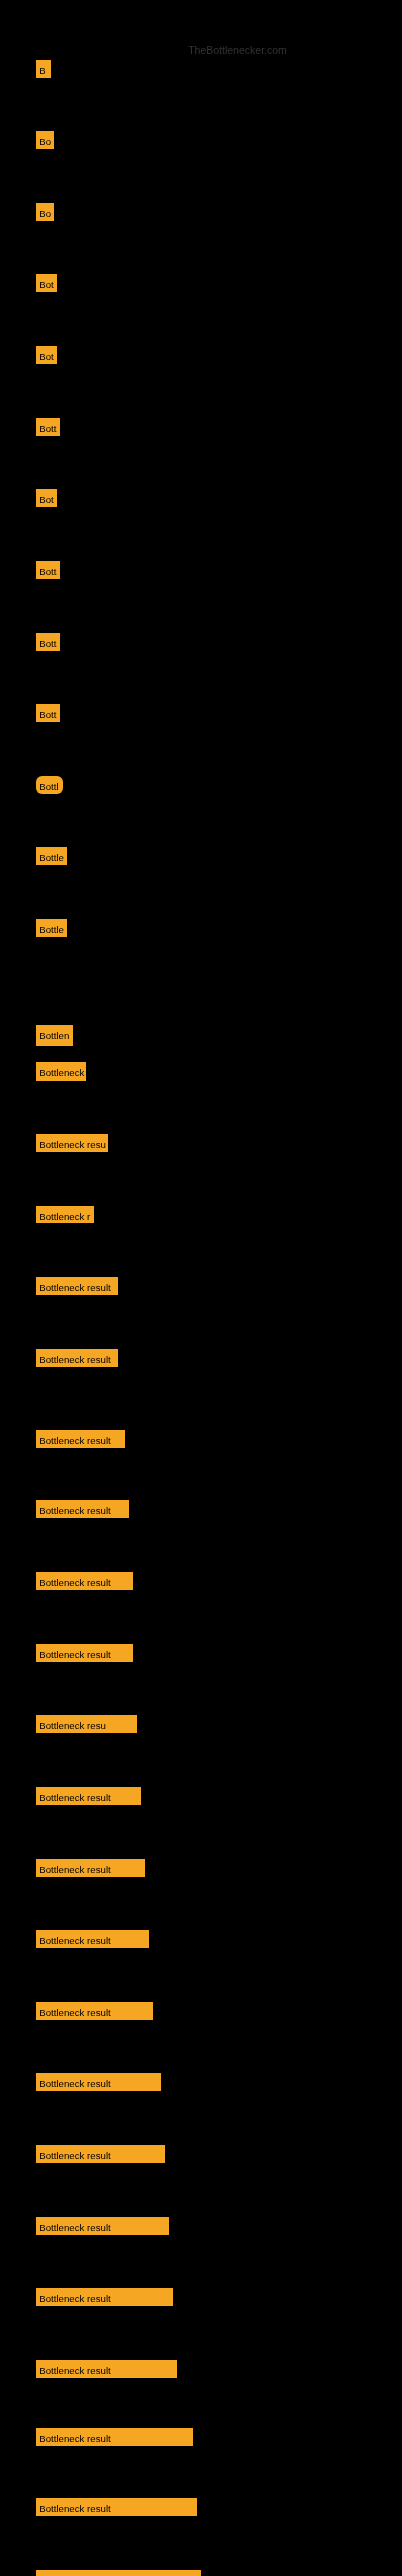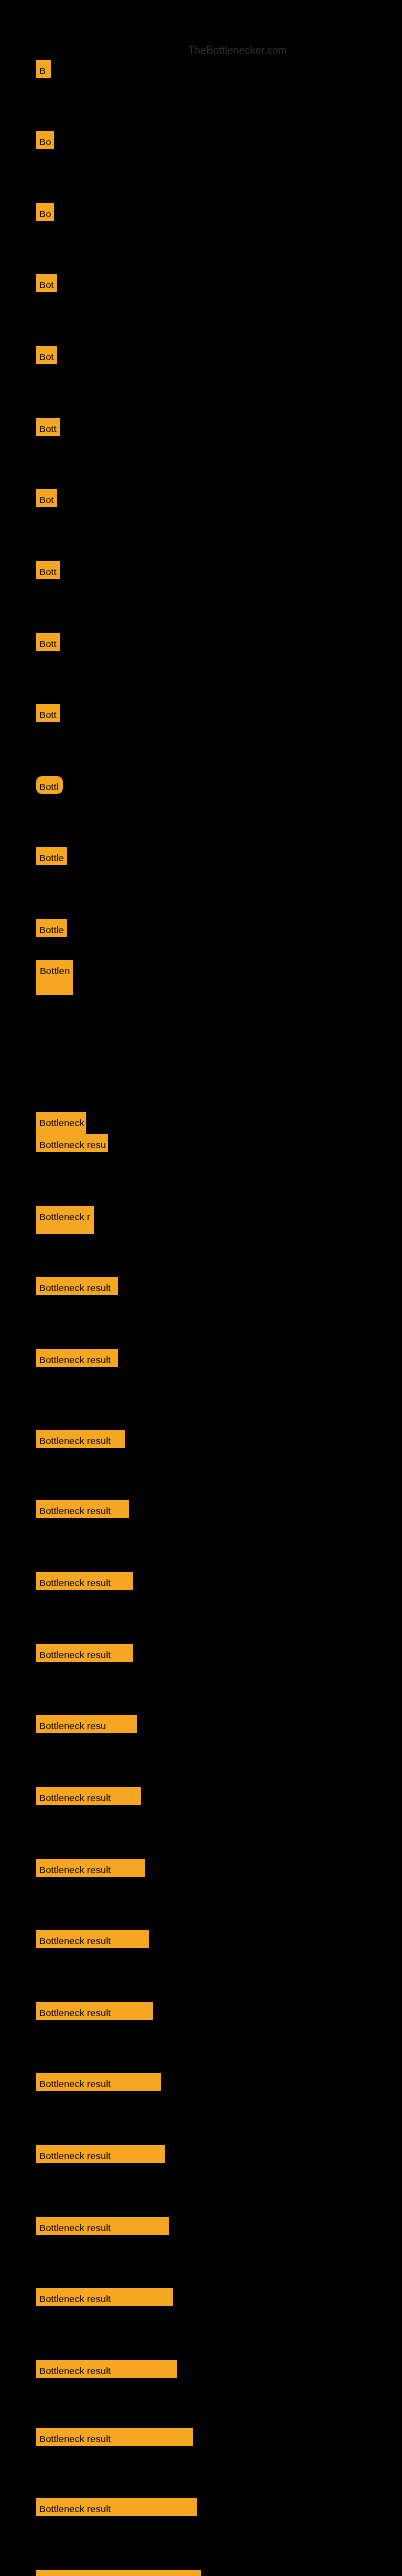--- a/index.html
+++ b/index.html
@@ -52,24 +52,24 @@
     <div class="label-item" style="top: 238px; width: 21px; height: 17.7px; line-height: 17.7px;">Bot</div>
     <div class="label-item" style="top: 310px; width: 21px; height: 17.7px; line-height: 17.7px;">Bot</div>
     <div class="label-item" style="top: 382px; width: 24px; height: 17.7px; line-height: 17.7px;">Bott</div>
     <div class="label-item" style="top: 453px; width: 21px; height: 17.7px; line-height: 17.7px;">Bot</div>
     <div class="label-item" style="top: 525px; width: 24px; height: 17.7px; line-height: 17.7px;">Bott</div>
     <div class="label-item" style="top: 597px; width: 24px; height: 17.7px; line-height: 17.7px;">Bott</div>
     <div class="label-item" style="top: 668px; width: 24px; height: 17.7px; line-height: 17.7px;">Bott</div>
     <div class="label-item" style="top: 740px; width: 27px; height: 17.7px; line-height: 17.7px; border-radius: 6px;">Bottl</div>
     <div class="label-item" style="top: 811px; width: 31px; height: 17.7px; line-height: 17.7px;">Bottle</div>
     <div class="label-item" style="top: 883px; width: 31px; height: 17.7px; line-height: 17.7px;">Bottle</div>
-    <div class="label-item" style="top: 924px; width: 37px; height: 35px; line-height: 17.7px; text-align: right;">Bottlen</div>
-    <div class="label-item" style="top: 1076px; width: 50px; height: 35px; line-height: 17.7px;">Bottleneck</div>
+    <div class="label-item" style="top: 989px; width: 37px; height: 21px; line-height: 17.7px;">Bottlen</div>
+    <div class="label-item" style="top: 1026px; width: 50px; height: 19px; line-height: 17.7px;">Bottleneck</div>
     <div class="label-item" style="top: 1098px; width: 72px; height: 17.7px; line-height: 17.7px;">Bottleneck resu</div>
-    <div class="label-item" style="top: 1170px; width: 58px; height: 28px; line-height: 17.7px;">Bottleneck r</div>
+    <div class="label-item" style="top: 1170px; width: 58px; height: 17px; line-height: 17.7px;">Bottleneck r</div>
     <div class="label-item" style="top: 1241px; width: 82px; height: 17.7px; line-height: 17.7px;">Bottleneck result</div>
     <div class="label-item" style="top: 1313px; width: 82px; height: 17.7px; line-height: 17.7px;">Bottleneck result</div>
     <div class="label-item" style="top: 1394px; width: 89px; height: 17.7px; line-height: 17.7px;">Bottleneck result</div>
     <div class="label-item" style="top: 1464px; width: 93px; height: 17.7px; line-height: 17.7px;">Bottleneck result</div>
     <div class="label-item" style="top: 1536px; width: 97px; height: 17.7px; line-height: 17.7px;">Bottleneck result</div>
     <div class="label-item" style="top: 1608px; width: 97px; height: 17.7px; line-height: 17.7px;">Bottleneck result</div>
     <div class="label-item" style="top: 1679px; width: 101px; height: 17.7px; line-height: 17.7px;">Bottleneck resu</div>
     <div class="label-item" style="top: 1751px; width: 105px; height: 17.7px; line-height: 17.7px;">Bottleneck result</div>
     <div class="label-item" style="top: 1823px; width: 109px; height: 17.7px; line-height: 17.7px;">Bottleneck result</div>
     <div class="label-item" style="top: 1894px; width: 113px; height: 17.7px; line-height: 17.7px;">Bottleneck result</div>

